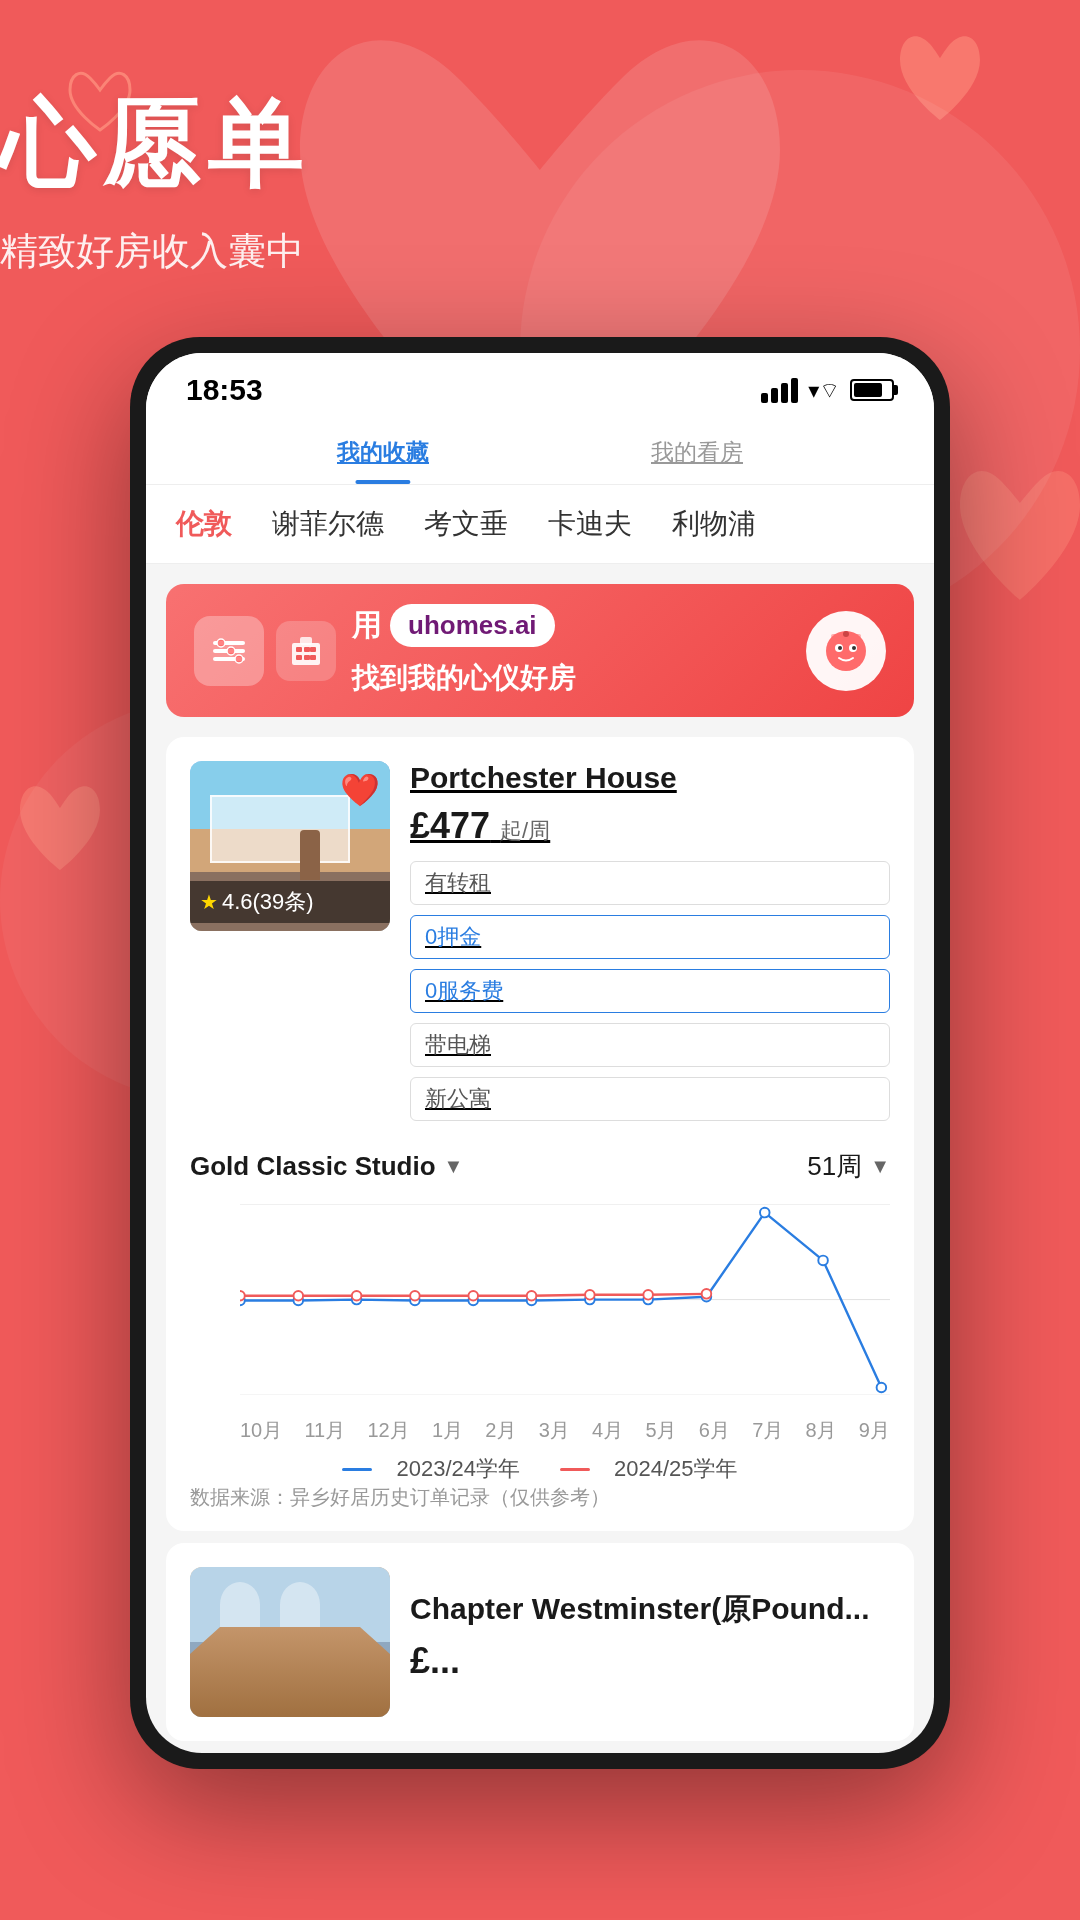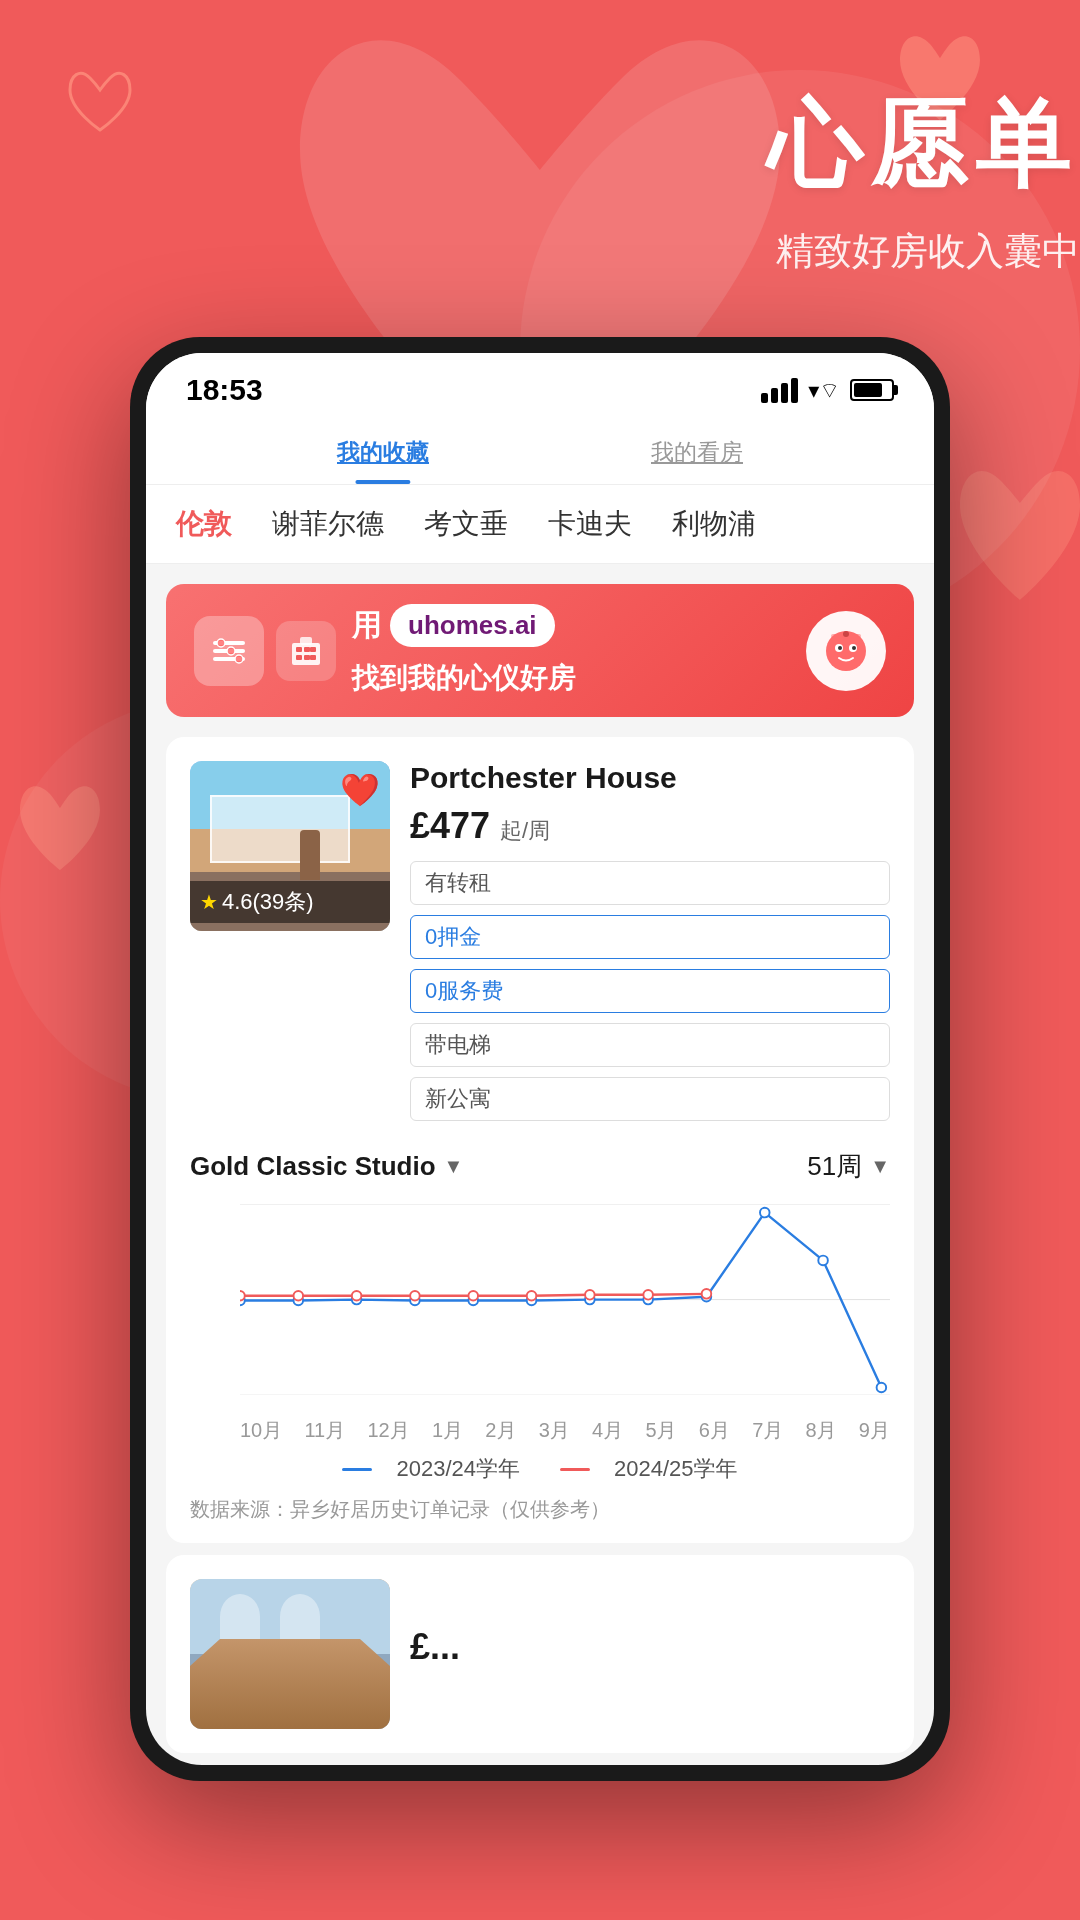--- a/index.html
+++ b/index.html
@@ -18,21 +18,21 @@
       position: absolute;
       top: 0; left: 0; width: 100%; height: 100%;
       pointer-events: none;
       z-index: 0;
     }
 
     
     .header-section {
       position: relative;
       z-index: 1;
-      text-align: right;
+      text-align: left;
       padding-top: 80px;
       padding-bottom: 60px;
     }
 
     .header-title {
       font-size: 96px;
       font-weight: 700;
       color: #fff;
       letter-spacing: 8px;
       text-shadow: 0 2px 8px rgba(0,0,0,0.1);
@@ -297,20 +297,21 @@
       gap: 4px;
     }
 
     .star-icon {
       color: #ffd700;
       font-size: 20px;
     }
 
     .property-info {
       flex: 1;
+      text-decoration: underline;
     }
 
     .property-name {
       font-size: 30px;
       font-weight: 700;
       color: #1a1a1a;
       margin-bottom: 10px;
     }
 
     .property-price {
@@ -436,21 +437,20 @@
 
     .legend-dot {
       width: 30px;
       height: 3px;
       border-radius: 2px;
     }
 
     .chart-note {
       font-size: 20px;
       color: #999;
-      margin-top: 12px;
     }
 
     
     .property-card-2 {
       background: #fff;
       margin: 12px 20px;
       border-radius: 18px;
       display: flex;
       padding: 24px;
       gap: 20px;
@@ -701,20 +701,21 @@
 
     <div class="property-card-2">
       <div class="property-image-2">
         <div class="arch-building"></div>
         <div class="arch-overlay"></div>
 
         <div style="position:absolute;top:10%;left:15%;width:20%;height:30%;background:rgba(255,255,255,0.4);border-radius:50% 50% 0 0;"></div>
         <div style="position:absolute;top:10%;left:45%;width:20%;height:30%;background:rgba(255,255,255,0.4);border-radius:50% 50% 0 0;"></div>
       </div>
       <div>
+        <div class="property-name">Chapter Westminster(原Pound...</div>
         <div class="property-price">
           <span>£...</span>
         </div>
       </div>
     </div>
 
   </div>
 </div>
 
 </body></html>

